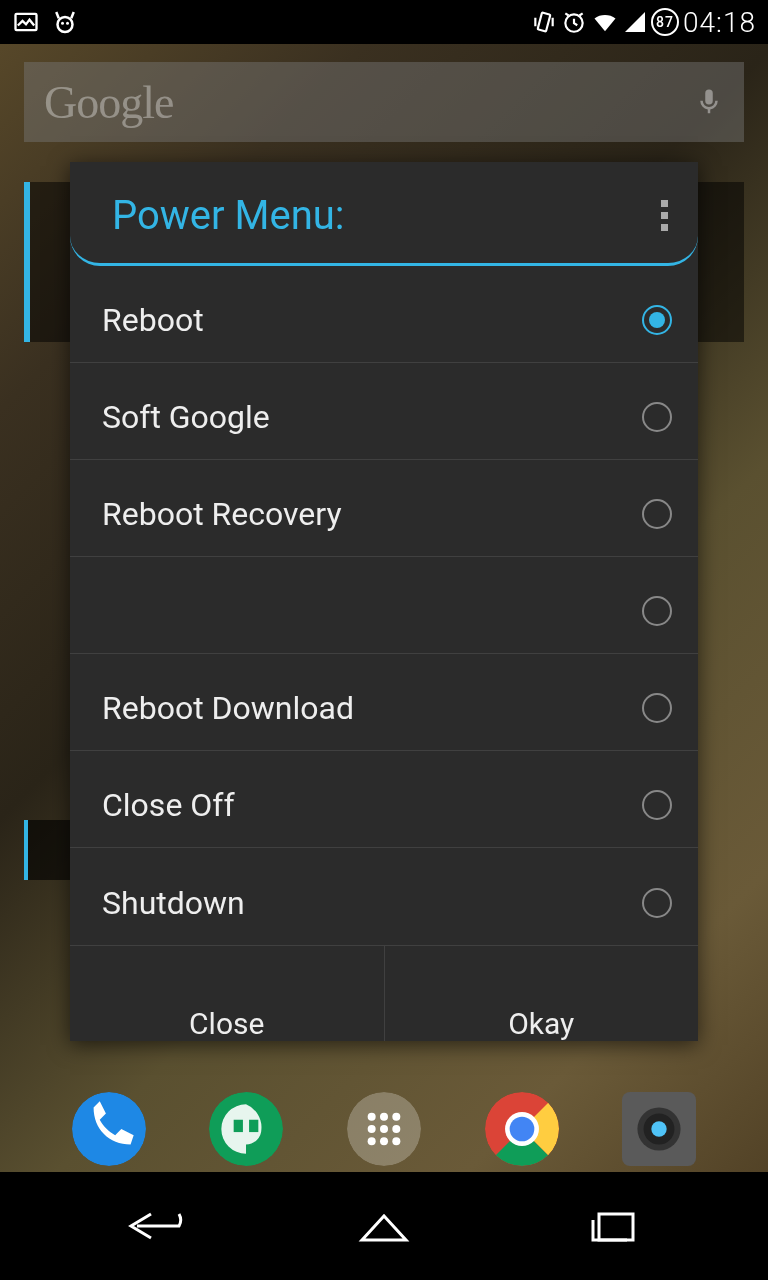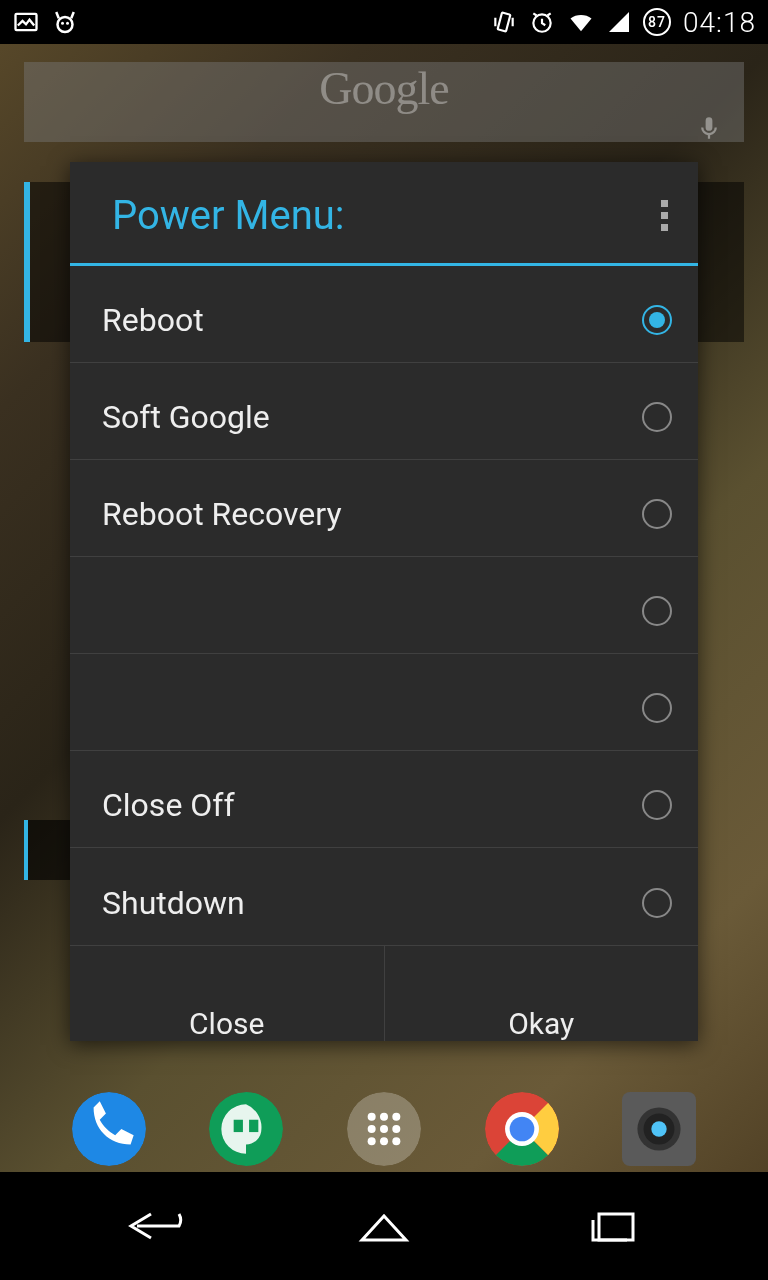--- a/index.html
+++ b/index.html
@@ -11,35 +11,34 @@
   
   .status-bar {
     height: 44px;
     background: #000;
     display: flex;
     align-items: center;
     padding: 0 12px;
     color: #fff;
   }
   .status-left { display: flex; gap: 10px; align-items: center; }
-  .status-right { margin-left: auto; display: flex; gap: 12px; align-items: center; font-size: 28px; letter-spacing: 1px; }
+  .status-right { margin-left: auto; display: flex; gap: 4px; align-items: center; font-size: 28px; letter-spacing: 1px; }
   .battery-badge {
     width: 28px; height: 28px; border-radius: 50%; border: 2px solid #fff;
     display: flex; align-items: center; justify-content: center;
     font-size: 14px; font-weight: 500;
   }
   
   .searchbar {
     margin: 18px 24px 0 24px;
     height: 80px;
     background: rgba(120,120,120,0.45);
     display: flex;
     align-items: center;
     padding: 0 20px;
-    flex-direction: column;
   }
   .searchbar-logo {
     font-family: Georgia, 'Times New Roman', serif;
     font-size: 46px;
     color: rgba(255,255,255,0.35);
     letter-spacing: -1px;
   }
   .searchbar-mic { margin-left: auto; }
   
   .bg-widget {
@@ -72,20 +71,21 @@
     background: #2b2b2b;
     box-shadow: 0 4px 20px rgba(0,0,0,0.6);
     display: flex;
     flex-direction: column;
   }
   .dialog-header {
     display: flex;
     align-items: center;
     padding: 30px 26px 24px 42px;
     border-bottom: 3px solid #33b5e5;
+    border-radius: 30px;
   }
   .dialog-title {
     color: #33b5e5;
     font-size: 40px;
     font-weight: 400;
   }
   .overflow {
     margin-left: auto;
     display: flex; flex-direction: column; gap: 5px;
     padding: 4px;
@@ -224,20 +224,21 @@
     <div class="radio"></div>
   </div>
   <div class="option">
     <span>Reboot Recovery</span>
     <div class="radio"></div>
   </div>
   <div class="option">
     <div class="radio"></div>
   </div>
   <div class="option">
+    <span>Reboot Download</span>
     <div class="radio"></div>
   </div>
   <div class="option">
     <span>Close Off</span>
     <div class="radio"></div>
   </div>
   <div class="option" style="border-bottom:none">
     <span>Shutdown</span>
     <div class="radio"></div>
   </div>

